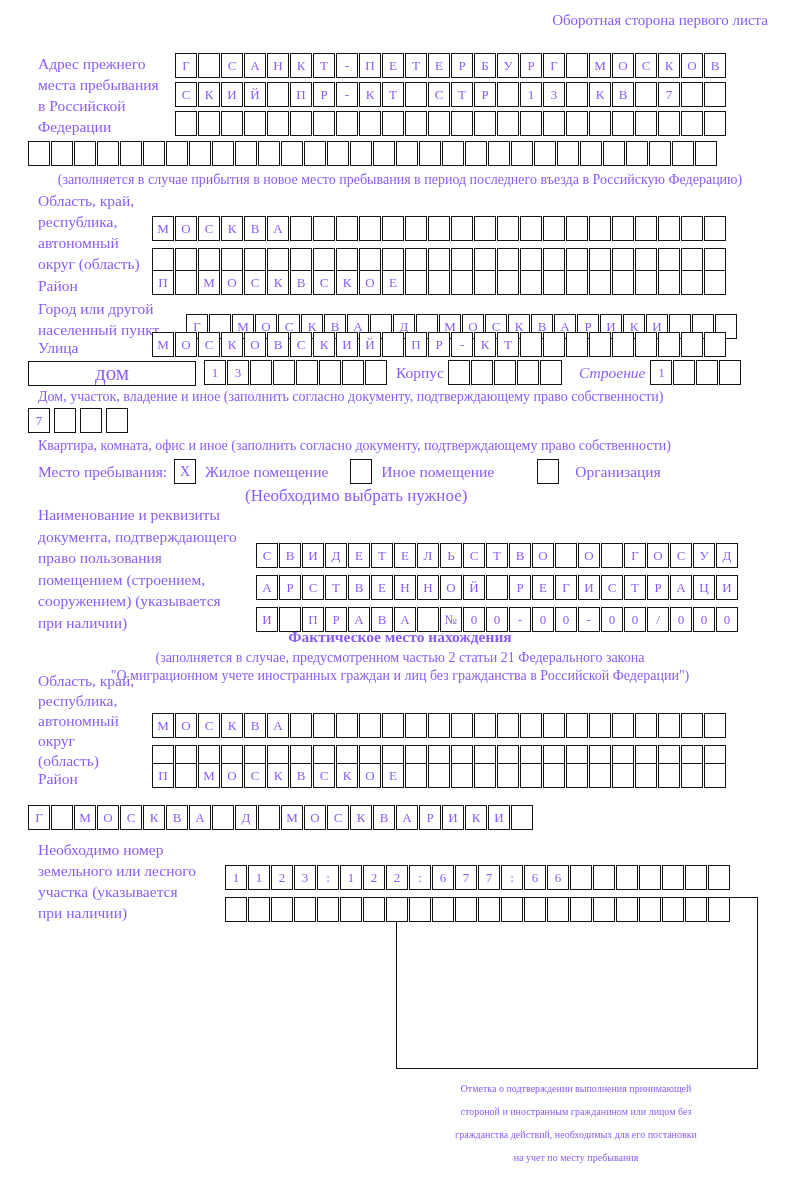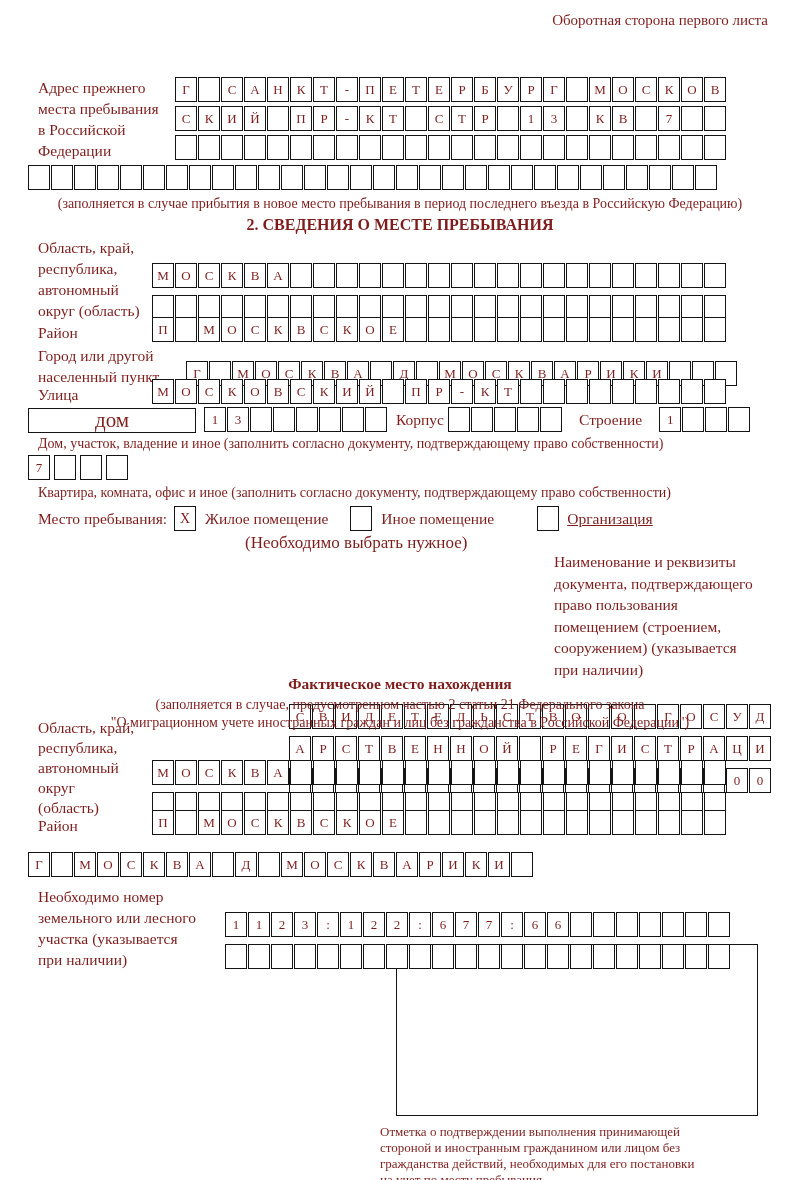--- a/index.html
+++ b/index.html
@@ -2,29 +2,29 @@
 <html><head>
 <meta charset="utf-8">
 <style>
   html,body{margin:0;padding:0;background:#fff;}
   .page{
     position:relative;
     width:800px;height:1180px;
     box-sizing:border-box;
     padding:12px 28px 10px 28px;
     background:#fff;
-    color:#7f1d1d;
+    color:#8b5cf6;
     font-family:"Liberation Serif","DejaVu Serif",serif;
     overflow:hidden;
   }
   .hdr-right{text-align:right;font-size:15px;padding-right:4px;margin-bottom:24px;}
   .frow{display:flex;align-items:flex-end;}
   .flabel{font-size:15.5px;line-height:21px;padding-left:10px;box-sizing:border-box;white-space:pre-line;flex-shrink:0;}
   .flabel.lh20{line-height:20px;}
-  .boxcol{flex-shrink:0;margin-top:24px;}
+  .boxcol{flex-shrink:0;}
   .boxrow{white-space:nowrap;height:26px;}
   .cbox{
     display:inline-flex;width:20px;height:23px;
     border:1.4px solid #141414;margin-right:1px;
     align-items:center;justify-content:center;
     font-size:13px;vertical-align:top;background:#fff;
   }
   .widebox{
     display:inline-flex;align-items:center;justify-content:center;
     height:23px;border:1.4px solid #141414;background:#fff;
@@ -33,21 +33,21 @@
   .caption{font-size:14px;line-height:17px;}
   .caption.center{text-align:center;}
   .sec-title{text-align:center;font-weight:bold;font-size:16px;line-height:20px;}
   .chk{
     display:inline-flex;width:20px;height:23px;border:1.4px solid #141414;
     align-items:center;justify-content:center;font-size:14px;flex-shrink:0;background:#fff;
   }
   .stay-row{display:flex;align-items:center;font-size:15.5px;}
   .note{font-size:17px;}
   .stamp-box{border:1.5px solid #141414;background:#fff;}
-  .stamp-caption{font-size:13px;line-height:16px;text-align:left;white-space:pre-line;}
+  .stamp-caption{font-size:10px;line-height:23px;text-align:center;white-space:pre-line;}
   .mt4{margin-top:4px;}
 </style>
 </head>
 <body>
 
 <div class="page">
 
   <div class="hdr-right">Оборотная сторона первого листа</div>
 
   <div class="frow">
@@ -57,21 +57,20 @@
 Федерации</div>
     <div class="boxcol">
       <div class="boxrow" style="margin-bottom:3px;"><span class="cbox">Г</span><span class="cbox"></span><span class="cbox">С</span><span class="cbox">А</span><span class="cbox">Н</span><span class="cbox">К</span><span class="cbox">Т</span><span class="cbox">-</span><span class="cbox">П</span><span class="cbox">Е</span><span class="cbox">Т</span><span class="cbox">Е</span><span class="cbox">Р</span><span class="cbox">Б</span><span class="cbox">У</span><span class="cbox">Р</span><span class="cbox">Г</span><span class="cbox"></span><span class="cbox">М</span><span class="cbox">О</span><span class="cbox">С</span><span class="cbox">К</span><span class="cbox">О</span><span class="cbox">В</span></div>
       <div class="boxrow" style="margin-bottom:3px;"><span class="cbox">С</span><span class="cbox">К</span><span class="cbox">И</span><span class="cbox">Й</span><span class="cbox"></span><span class="cbox">П</span><span class="cbox">Р</span><span class="cbox">-</span><span class="cbox">К</span><span class="cbox">Т</span><span class="cbox"></span><span class="cbox">С</span><span class="cbox">Т</span><span class="cbox">Р</span><span class="cbox"></span><span class="cbox">1</span><span class="cbox">3</span><span class="cbox"></span><span class="cbox">К</span><span class="cbox">В</span><span class="cbox"></span><span class="cbox">7</span><span class="cbox"></span><span class="cbox"></span></div>
       <div class="boxrow"><span class="cbox"></span><span class="cbox"></span><span class="cbox"></span><span class="cbox"></span><span class="cbox"></span><span class="cbox"></span><span class="cbox"></span><span class="cbox"></span><span class="cbox"></span><span class="cbox"></span><span class="cbox"></span><span class="cbox"></span><span class="cbox"></span><span class="cbox"></span><span class="cbox"></span><span class="cbox"></span><span class="cbox"></span><span class="cbox"></span><span class="cbox"></span><span class="cbox"></span><span class="cbox"></span><span class="cbox"></span><span class="cbox"></span><span class="cbox"></span></div>
     </div>
   </div>
   <div class="boxrow mt4"><span class="cbox"></span><span class="cbox"></span><span class="cbox"></span><span class="cbox"></span><span class="cbox"></span><span class="cbox"></span><span class="cbox"></span><span class="cbox"></span><span class="cbox"></span><span class="cbox"></span><span class="cbox"></span><span class="cbox"></span><span class="cbox"></span><span class="cbox"></span><span class="cbox"></span><span class="cbox"></span><span class="cbox"></span><span class="cbox"></span><span class="cbox"></span><span class="cbox"></span><span class="cbox"></span><span class="cbox"></span><span class="cbox"></span><span class="cbox"></span><span class="cbox"></span><span class="cbox"></span><span class="cbox"></span><span class="cbox"></span><span class="cbox"></span><span class="cbox"></span></div>
   <div class="caption center" style="margin-top:4px;">(заполняется в случае прибытия в новое место пребывания в период последнего въезда в Российскую Федерацию)</div>
 
-  <div class="sec-title" style="margin-top:3px;">2. СВЕДЕНИЯ О МЕСТЕ ПРЕБЫВАНИЯ</div>
 
   <div class="frow" style="margin-top:2px;height:84px;">
     <div class="flabel" style="width:124px;">Область, край,
 республика,
 автономный
 округ (область)</div>
     <div class="boxcol">
       <div class="boxrow" style="margin-bottom:6px;"><span class="cbox">М</span><span class="cbox">О</span><span class="cbox">С</span><span class="cbox">К</span><span class="cbox">В</span><span class="cbox">А</span><span class="cbox"></span><span class="cbox"></span><span class="cbox"></span><span class="cbox"></span><span class="cbox"></span><span class="cbox"></span><span class="cbox"></span><span class="cbox"></span><span class="cbox"></span><span class="cbox"></span><span class="cbox"></span><span class="cbox"></span><span class="cbox"></span><span class="cbox"></span><span class="cbox"></span><span class="cbox"></span><span class="cbox"></span><span class="cbox"></span><span class="cbox"></span></div>
       <div class="boxrow"><span class="cbox"></span><span class="cbox"></span><span class="cbox"></span><span class="cbox"></span><span class="cbox"></span><span class="cbox"></span><span class="cbox"></span><span class="cbox"></span><span class="cbox"></span><span class="cbox"></span><span class="cbox"></span><span class="cbox"></span><span class="cbox"></span><span class="cbox"></span><span class="cbox"></span><span class="cbox"></span><span class="cbox"></span><span class="cbox"></span><span class="cbox"></span><span class="cbox"></span><span class="cbox"></span><span class="cbox"></span><span class="cbox"></span><span class="cbox"></span><span class="cbox"></span></div>
     </div>
@@ -91,42 +90,42 @@
   <div class="frow" style="margin-top:-8px;">
     <div class="flabel" style="width:124px;">Улица</div>
     <div class="boxrow"><span class="cbox">М</span><span class="cbox">О</span><span class="cbox">С</span><span class="cbox">К</span><span class="cbox">О</span><span class="cbox">В</span><span class="cbox">С</span><span class="cbox">К</span><span class="cbox">И</span><span class="cbox">Й</span><span class="cbox"></span><span class="cbox">П</span><span class="cbox">Р</span><span class="cbox">-</span><span class="cbox">К</span><span class="cbox">Т</span><span class="cbox"></span><span class="cbox"></span><span class="cbox"></span><span class="cbox"></span><span class="cbox"></span><span class="cbox"></span><span class="cbox"></span><span class="cbox"></span><span class="cbox"></span></div>
   </div>
 
   <div class="frow" style="margin-top:2px;align-items:center;">
     <span class="widebox" style="width:166px;margin-right:8px;">дом</span>
     <span class="boxrow"><span class="cbox">1</span><span class="cbox">3</span><span class="cbox"></span><span class="cbox"></span><span class="cbox"></span><span class="cbox"></span><span class="cbox"></span><span class="cbox"></span></span>
     <span style="font-size:15.5px;margin-left:8px;margin-right:4px;flex-shrink:0;">Корпус</span>
     <span class="boxrow"><span class="cbox"></span><span class="cbox"></span><span class="cbox"></span><span class="cbox"></span><span class="cbox"></span></span>
-    <span style="font-size:15.5px;margin-left:16px;margin-right:17px;flex-shrink:0;">Строение</span>
+    <span style="font-size:15.5px;margin-left:16px;margin-right:5px;flex-shrink:0;font-style:italic;">Строение</span>
     <span class="boxrow"><span class="cbox">1</span><span class="cbox"></span><span class="cbox"></span><span class="cbox"></span></span>
   </div>
   <div class="caption" style="margin-top:2px;padding-left:10px;">Дом, участок, владение и иное (заполнить согласно документу, подтверждающему право собственности)</div>
 
   <div class="frow" style="margin-top:3px;align-items:center;">
     <span class="boxrow apt"><span class="cbox" style="margin-right: 4px;">7</span><span class="cbox" style="margin-right: 4px;"></span><span class="cbox" style="margin-right: 4px;"></span><span class="cbox" style="margin-right: 4px;"></span></span>
   </div>
   <div class="caption" style="margin-top:3px;padding-left:10px;">Квартира, комната, офис и иное (заполнить согласно документу, подтверждающему право собственности)</div>
 
   <div class="stay-row" style="margin-top:5px;">
     <span style="width:146px;padding-left:10px;box-sizing:border-box;flex-shrink:0;">Место пребывания:</span>
     <span class="chk">X</span>
     <span style="margin-left:9px;">Жилое помещение</span>
     <span class="chk" style="margin-left:22px;"></span>
     <span style="margin-left:9px;">Иное помещение</span>
     <span class="chk" style="margin-left:43px;"></span>
-    <span style="margin-left:8px;text-decoration:underline;">Организация</span>
+    <span style="margin-left:16px;">Организация</span>
   </div>
   <div class="note" style="margin-left:217px;margin-top:2px;">(Необходимо выбрать нужное)</div>
 
-  <div class="frow" style="margin-top:-2px;height:129px;flex-direction:column;">
+  <div class="frow" style="margin-top:-2px;height:129px;">
     <div class="flabel" style="width:228px;line-height:21.5px;">Наименование и реквизиты
 документа, подтверждающего
 право пользования
 помещением (строением,
 сооружением) (указывается
 при наличии)</div>
     <div class="boxcol">
       <div class="boxrow" style="margin-bottom:6px;"><span class="cbox">С</span><span class="cbox">В</span><span class="cbox">И</span><span class="cbox">Д</span><span class="cbox">Е</span><span class="cbox">Т</span><span class="cbox">Е</span><span class="cbox">Л</span><span class="cbox">Ь</span><span class="cbox">С</span><span class="cbox">Т</span><span class="cbox">В</span><span class="cbox">О</span><span class="cbox"></span><span class="cbox">О</span><span class="cbox"></span><span class="cbox">Г</span><span class="cbox">О</span><span class="cbox">С</span><span class="cbox">У</span><span class="cbox">Д</span></div>
       <div class="boxrow" style="margin-bottom:6px;"><span class="cbox">А</span><span class="cbox">Р</span><span class="cbox">С</span><span class="cbox">Т</span><span class="cbox">В</span><span class="cbox">Е</span><span class="cbox">Н</span><span class="cbox">Н</span><span class="cbox">О</span><span class="cbox">Й</span><span class="cbox"></span><span class="cbox">Р</span><span class="cbox">Е</span><span class="cbox">Г</span><span class="cbox">И</span><span class="cbox">С</span><span class="cbox">Т</span><span class="cbox">Р</span><span class="cbox">А</span><span class="cbox">Ц</span><span class="cbox">И</span></div>
       <div class="boxrow"><span class="cbox">И</span><span class="cbox"></span><span class="cbox">П</span><span class="cbox">Р</span><span class="cbox">А</span><span class="cbox">В</span><span class="cbox">А</span><span class="cbox"></span><span class="cbox">№</span><span class="cbox">0</span><span class="cbox">0</span><span class="cbox">-</span><span class="cbox">0</span><span class="cbox">0</span><span class="cbox">-</span><span class="cbox">0</span><span class="cbox">0</span><span class="cbox">/</span><span class="cbox">0</span><span class="cbox">0</span><span class="cbox">0</span></div>

